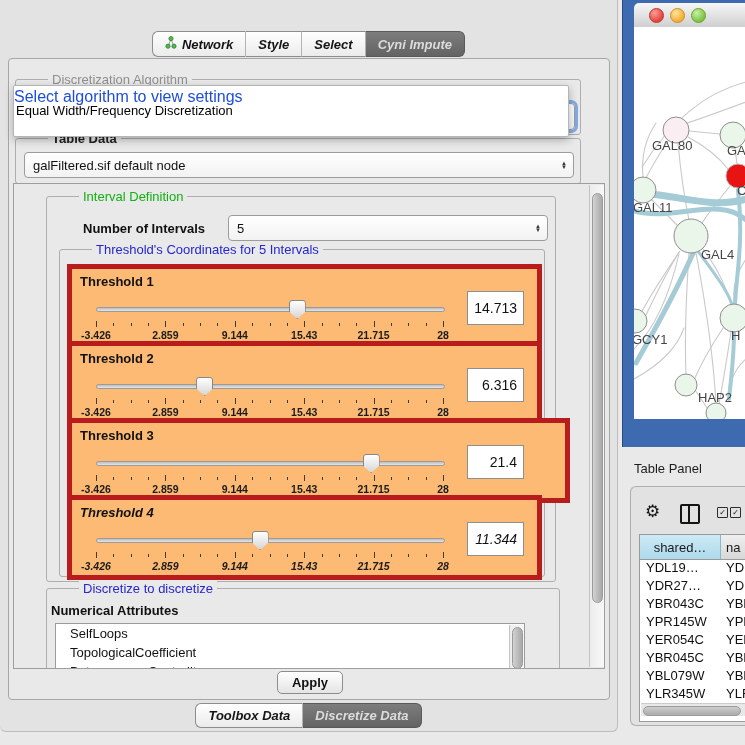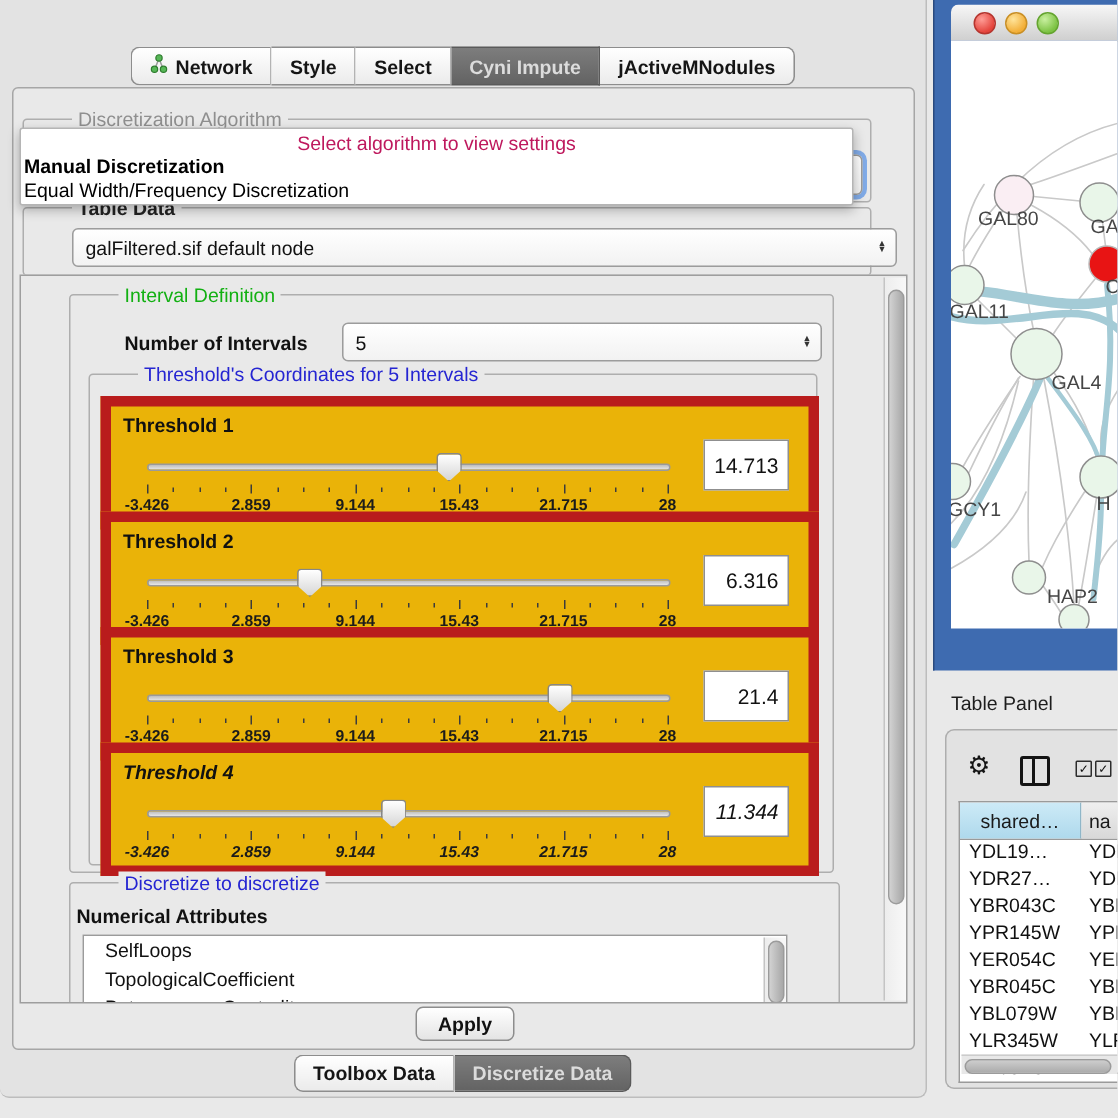--- a/index.html
+++ b/index.html
@@ -10,21 +10,21 @@
   
   #cp{left:0;top:0;width:617px;height:731px;background:#e3e3e3;border-right:1px solid #bdbdbd;
       border-bottom:1px solid #bdbdbd;border-radius:0 0 6px 6px;}
   #cp-titlebar{left:0;top:0;right:0;height:22px;background:linear-gradient(#f3f3f3,#e0e0e0);
       border-bottom:1px solid #cfcfcf;}
   #cp-title{left:8px;top:4px;font-size:13px;color:#1d1d1d;}
   .float-btn{left:581px;top:6px;width:9px;height:9px;border:1.5px solid #222;border-radius:2px;background:#f5f5f5;}
   .close-btn{left:598px;top:3px;font-size:13px;font-weight:bold;color:#111;}
 
   
-  .seg-row{display:flex;}
+  .seg-row{display:flex;font-style:italic;}
   .seg{padding:4px 12px;font-size:13px;font-weight:bold;color:#151515;background:linear-gradient(#ffffff,#ebebeb);
        border-top:1px solid #8d8d8d;border-bottom:1px solid #8d8d8d;border-right:1px solid #b3b3b3;
        display:flex;align-items:center;gap:5px;white-space:nowrap;}
   .seg:first-child{border-left:1px solid #8d8d8d;border-radius:6px 0 0 6px;}
   .seg:last-child{border-right:1px solid #8d8d8d;border-radius:0 6px 6px 0;}
   .seg.sel{background:linear-gradient(#7d7d7d,#636363);color:#dcdcdc;border-color:#5a5a5a;}
   #top-tabs{left:0;top:31px;width:617px;display:flex;justify-content:center;}
   #bottom-tabs{left:0;top:703px;width:617px;display:flex;justify-content:center;}
 
   
@@ -39,33 +39,33 @@
 
   .combo{position:absolute;background:linear-gradient(#ffffff,#f2f2f2);border:1px solid #9c9c9c;border-radius:4px;
          display:flex;align-items:center;font-size:13px;color:#111;}
   .combo .val{padding-left:8px;overflow:hidden;white-space:nowrap;}
   .stepper{margin-left:auto;padding-right:6px;display:flex;flex-direction:column;font-size:6px;line-height:4.5px;color:#333;}
 
   #focus-combo{left:12px;top:44px;width:552px;height:25px;z-index:5;
       box-shadow:0 0 0 3px rgba(110,160,230,.85);}
   #algo-popup{left:4px;top:26px;width:554px;height:50px;background:#fff;border:1px solid #b5b5b5;border-radius:2px;
       box-shadow:0 3px 8px rgba(0,0,0,.28);z-index:10;}
-  #algo-popup .hint{text-align:center;color:#be185d;font-size:13px;padding-top:2px;height:15px;}
+  #algo-popup .hint{color:#1d4ed8;font-size:16px;padding-top:2px;height:15px;}
   #algo-popup .opt{font-size:13px;color:#000;padding-left:2px;height:16px;line-height:16px;white-space:nowrap;}
   #algo-popup .opt.bold{font-weight:bold;}
 
   
   #scrollpane{left:4px;top:124px;width:590px;height:484px;border:1px solid #9e9e9e;background:#e9e9e9;overflow:hidden;}
   .vscroll{position:absolute;top:1px;bottom:1px;width:14px;background:linear-gradient(to right,#ededed,#f8f8f8);
       border-left:1px solid #c4c4c4;}
   .vthumb{position:absolute;left:2px;width:9px;border-radius:6px;background:linear-gradient(to right,#d2d2d2,#a8a8a8);
       border:1px solid #9b9b9b;}
 
   
-  .thr-row{position:absolute;left:7px;width:465px;height:75px;border:7px solid #b91c1c;background:#eab308;}
+  .thr-row{position:absolute;left:7px;width:465px;height:75px;border:5px solid #b91c1c;background:#fdba74;}
   .thr-label{position:absolute;left:8px;top:5px;font-size:13px;font-weight:bold;color:#111;}
   .slider{position:absolute;left:20px;top:28px;width:356px;height:46px;}
   .track{position:absolute;left:4px;top:10px;width:347px;height:3px;background:linear-gradient(#bdbdbd,#e6e6e6);
       border:1px solid #9a9a9a;border-radius:3px;}
   .handle{position:absolute;top:3px;width:15px;height:17px;background:linear-gradient(#ffffff,#d6d6d6);
       border:1px solid #878787;clip-path:polygon(0 0,100% 0,100% 60%,50% 100%,0 60%);border-radius:3px;}
   .tick{position:absolute;width:1px;background:#3c3c3c;}
   .tick.major{top:24px;height:6px;}
   .tick.minor{top:26px;height:3px;}
   .ticklabel{position:absolute;top:32px;font-size:10.5px;font-weight:bold;color:#1b1b1b;transform:translateX(-50%);white-space:nowrap;}
@@ -133,48 +133,44 @@
           </div>
           <div class="seg">
             <span>Style</span>
           </div>
           <div class="seg">
             <span>Select</span>
           </div>
           <div class="seg sel">
             <span>Cyni Impute</span>
           </div>
-          <div class="seg">
-            <span>jActiveMNodules</span>
-          </div>
         </div>
       </div>
 
     <div class="abs" id="content">
 
       <div class="group" style="left:6px;top:20px;width:564px;height:54px;">
         <span class="group-title gt-gray">Discretization Algorithm</span>
       </div>
 
       <div class="combo" id="focus-combo">
         <span class="stepper">
             <span>▲</span>
             <span>▼</span>
           </span>
       </div>
 
       <div class="abs" id="algo-popup">
         <div class="hint">Select algorithm to view settings</div>
-        <div class="opt bold">Manual Discretization</div>
         <div class="opt">Equal Width/Frequency Discretization</div>
       </div>
 
       <div class="group" style="left:6px;top:79px;width:564px;height:44px;">
         <span class="group-title gt-dark">Table Data</span>
-        <div class="combo" style="left:8px;top:13px;width:548px;height:24px;margin-left:24px;">
+        <div class="combo" style="left:8px;top:13px;width:548px;height:24px;">
           <span class="val">galFiltered.sif default node</span>
           <span class="stepper">
               <span>▲</span>
               <span>▼</span>
             </span>
         </div>
       </div>
 
       <div class="abs" id="scrollpane">
 
@@ -255,21 +251,21 @@
                     <div class="ticklabel" style="left: 281.6px;">21.715</div>
                     <div class="tick minor" style="left: 298.95px;"></div>
                     <div class="tick minor" style="left: 316.3px;"></div>
                     <div class="tick minor" style="left: 333.65px;"></div>
                     <div class="tick major" style="left: 351px;"></div>
                     <div class="ticklabel" style="left: 351px;">28</div>
                     <div class="handle" style="left: 104.069px;"></div>
                   </div>
                   <div class="valbox">6.316</div>
                 </div>
-                <div class="thr-row" style="top: 168px;">
+                <div class="thr-row" style="top: 168px; padding-left: 28px;">
                   <div class="thr-label">Threshold 3</div>
                   <div class="slider">
                     <div class="track"></div>
                     <div class="tick major" style="left: 4px;"></div>
                     <div class="ticklabel" style="left: 4px;">-3.426</div>
                     <div class="tick minor" style="left: 21.35px;"></div>
                     <div class="tick minor" style="left: 38.7px;"></div>
                     <div class="tick minor" style="left: 56.05px;"></div>
                     <div class="tick major" style="left: 73.4px;"></div>
                     <div class="ticklabel" style="left: 73.4px;">2.859</div>

